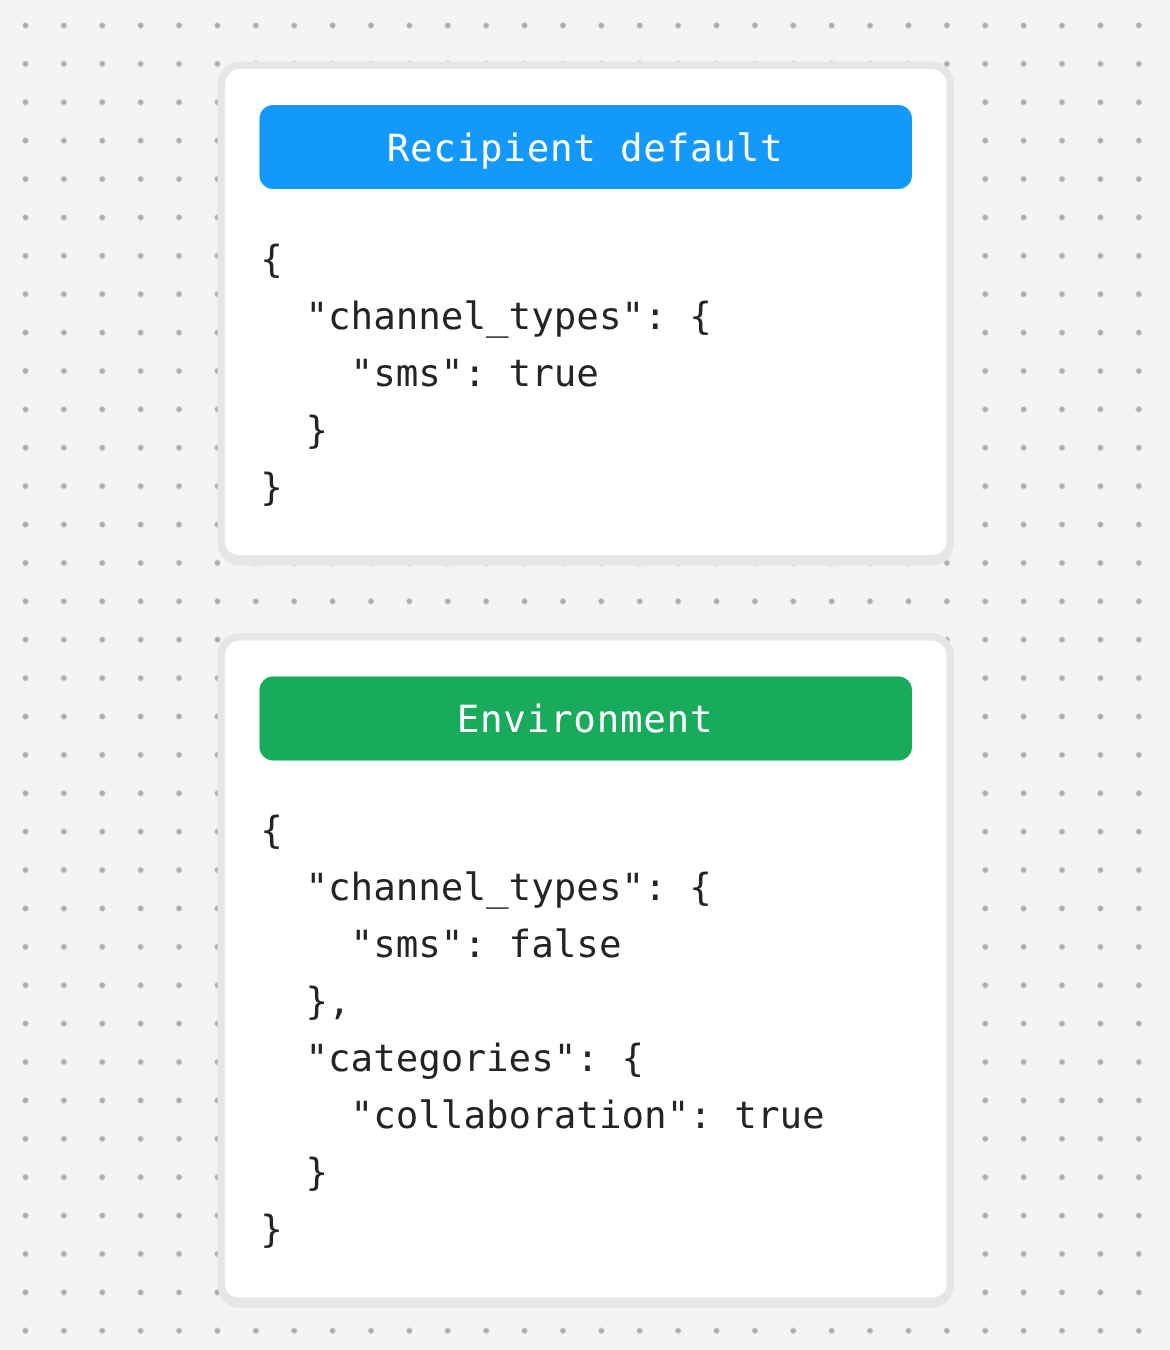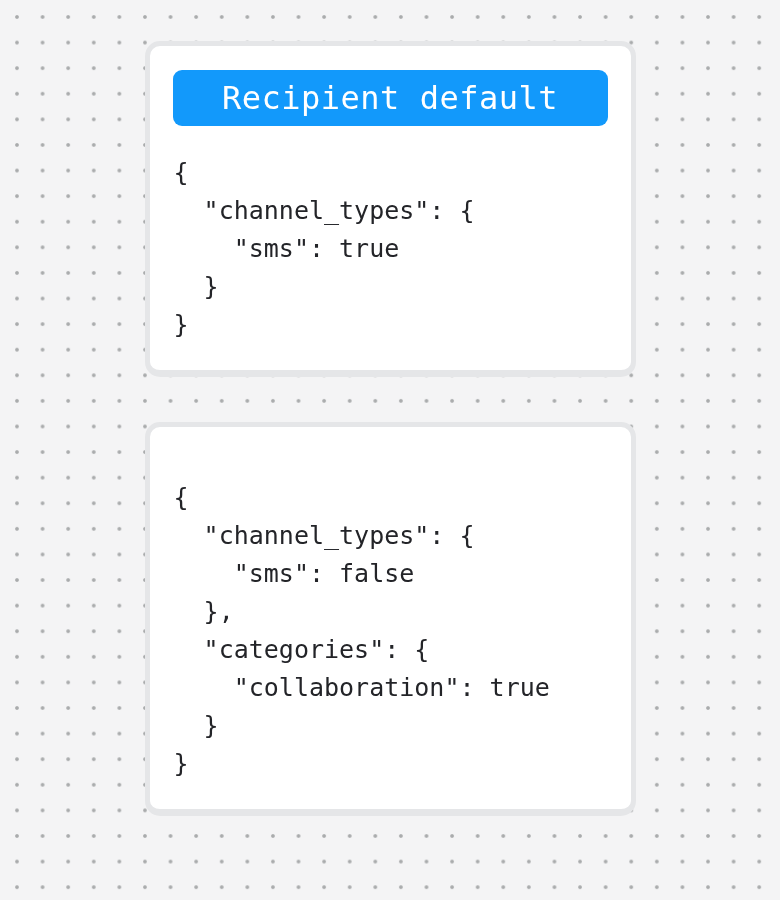--- a/index.html
+++ b/index.html
@@ -33,21 +33,21 @@
     margin-top: 45px;
   }
   .badge {
     height: 56px;
     border-radius: 9px;
     display: flex;
     align-items: center;
     justify-content: center;
     color: #ffffff;
     font-family: "DejaVu Sans Mono", monospace;
-    font-size: 32px;
+    font-size: 25px;
     line-height: 1;
     letter-spacing: 0.5px;
   }
   .code {
     margin: 28px 0 0 1px;
     font-family: "DejaVu Sans Mono", monospace;
     font-size: 25px;
     line-height: 38px;
     color: #232428;
     white-space: pre;
@@ -61,20 +61,21 @@
   <div class="card">
     <div class="badge" style="background-color: rgb(18, 153, 251);">Recipient default</div>
     <div class="code">{
   "channel_types": {
     "sms": true
   }
 }</div>
   </div>
 
   <div class="card">
+    <div class="badge" style="background-color: rgb(25, 171, 92);">Environment</div>
     <div class="code">{
   "channel_types": {
     "sms": false
   },
   "categories": {
     "collaboration": true
   }
 }</div>
   </div>
 

